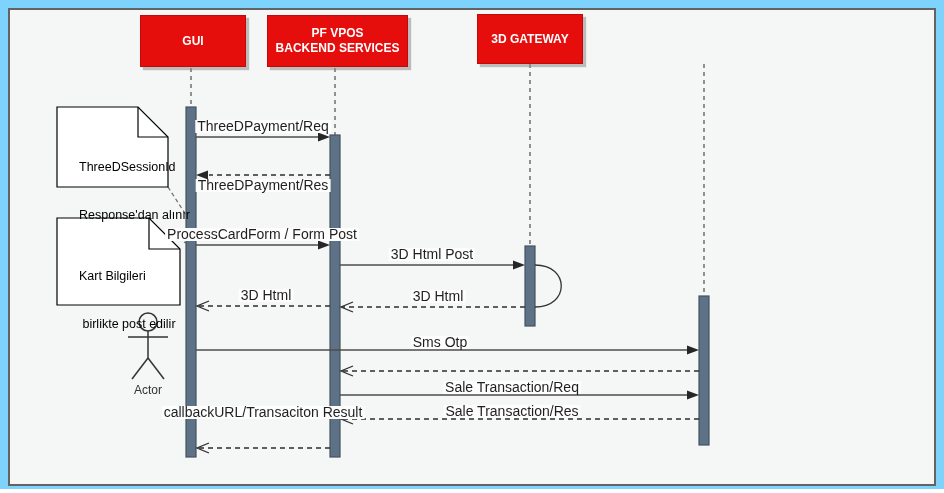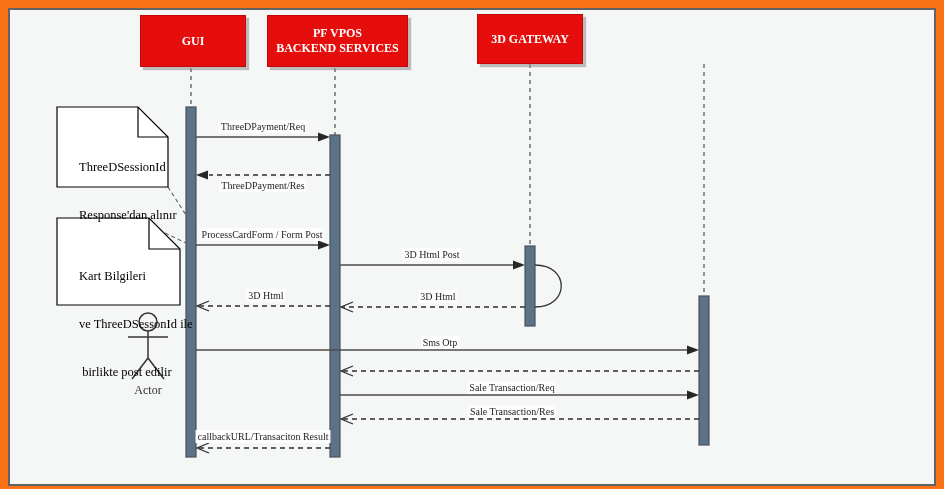--- a/index.html
+++ b/index.html
@@ -1,38 +1,38 @@
 <!DOCTYPE html>
 <html><head>
 <meta charset="utf-8">
 <style>
   html,body{margin:0;padding:0;background:#ffffff;}
   .stage{
     position:relative;width:944px;height:489px;overflow:hidden;
-    background:#f97316;
-    font-family:Liberation Serif, serif;
+    background:#7dd3fc;
+    font-family:Liberation Sans, sans-serif;
     color:#222;
   }
   .frame{
     position:absolute;left:8px;top:8px;width:928px;height:478px;
     box-sizing:border-box;border:2px solid #636363;background:#f5f6f6;
   }
   svg.overlay{position:absolute;left:0;top:0;z-index:2;}
   .participant{
     position:absolute;z-index:3;box-sizing:border-box;
     background:#e60d0d;border:1px solid #c20808;
     box-shadow:3px 3px 1px rgba(140,140,140,0.55);
     display:flex;flex-direction:column;align-items:center;justify-content:center;
     color:#ffffff;font-weight:bold;font-size:12px;line-height:15px;
     text-align:center;
   }
   .msg-label{
     position:absolute;z-index:4;transform:translateX(-50%);
     background:#fdfdfd;padding:0 2px;
-    font-size:10px;line-height:13px;white-space:nowrap;color:#1f1f1f;
+    font-size:14px;line-height:13px;white-space:nowrap;color:#1f1f1f;
   }
   .note-text{
     position:absolute;z-index:4;font-size:12.5px;line-height:16px;
     color:#000;white-space:pre;margin-left:20px;
   }
   .note-text span{display:block;}
   .actor-label{
     position:absolute;z-index:4;transform:translateX(-50%);
     font-size:12px;color:#333;
   }
@@ -128,27 +128,26 @@
 
   <div class="msg-label" style="left:263px;top:120px;">ThreeDPayment/Req</div>
   <div class="msg-label" style="left:263px;top:179px;">ThreeDPayment/Res</div>
   <div class="msg-label" style="left:262px;top:228px;">ProcessCardForm / Form Post</div>
   <div class="msg-label" style="left:432px;top:248px;">3D Html Post</div>
   <div class="msg-label" style="left:438px;top:290px;">3D Html</div>
   <div class="msg-label" style="left:266px;top:289px;">3D Html</div>
   <div class="msg-label" style="left:440px;top:336px;">Sms Otp</div>
   <div class="msg-label" style="left:512px;top:381px;">Sale Transaction/Req</div>
   <div class="msg-label" style="left:512px;top:405px;">Sale Transaction/Res</div>
-  <div class="msg-label" style="left:263px;top:430px;">callbackURL/Transaciton Result</div>
+  <div class="msg-label" style="left:263px;top:406px;">callbackURL/Transaciton Result</div>
 
   <div class="note-text" style="left:59px;top:127px;">
     <span>ThreeDSessionId</span>
     <span>Response'dan alınır</span>
   </div>
   <div class="note-text" style="left:59px;top:236px;">
     <span>Kart Bilgileri</span>
-    <span>ve ThreeDSessonId ile</span>
     <span> birlikte post edilir</span>
   </div>
 
   <div class="actor-label" style="left:148px;top:383px;">Actor</div>
 
 </div>
 
 </body></html>

